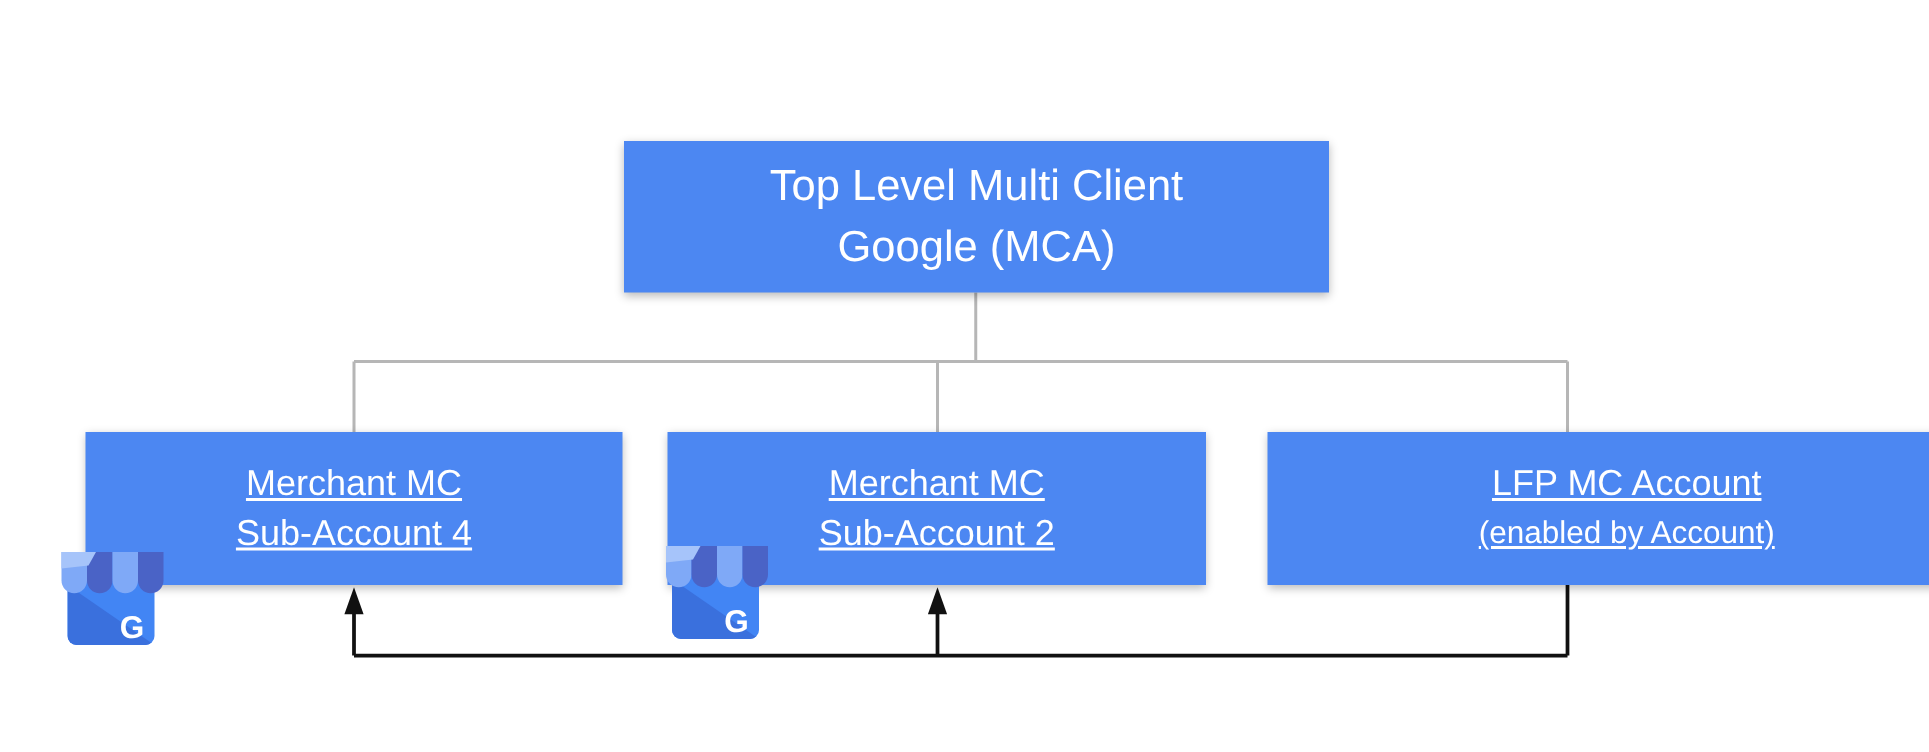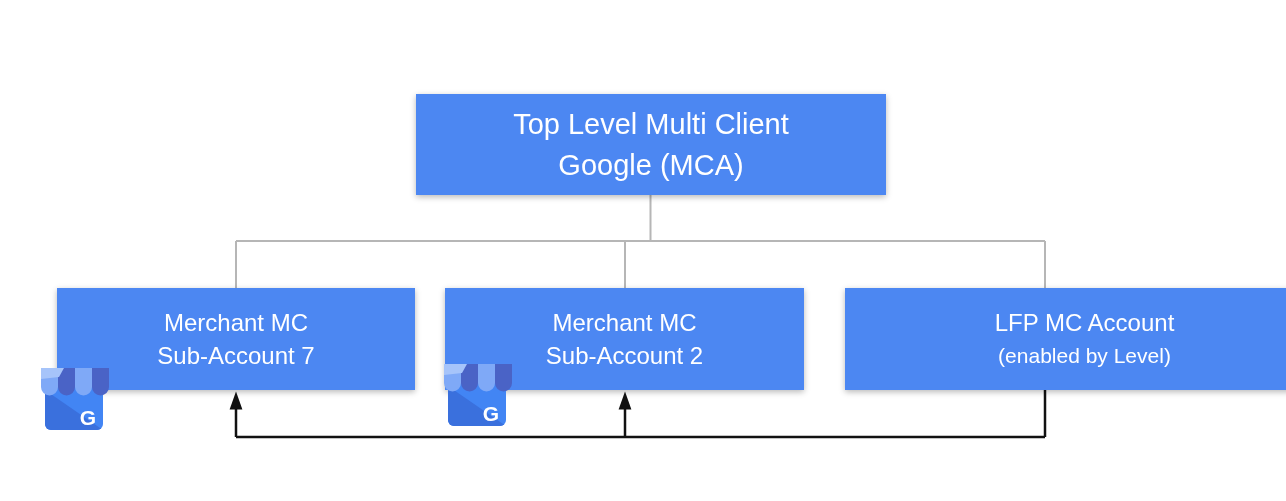--- a/index.html
+++ b/index.html
@@ -7,21 +7,21 @@
     position:relative; width:1286px; height:501px; background:#ffffff;
     font-family:"Liberation Sans", sans-serif; overflow:hidden;
   }
   .connectors { position:absolute; left:0; top:0; width:1286px; height:501px; }
   .node {
     position:absolute; background:#4C87F2; color:#ffffff;
     display:flex; flex-direction:column; align-items:center; justify-content:center;
     text-align:center; box-shadow:0 2px 6px rgba(0,0,0,0.28);
   }
   .node-root  { left:416px; top:94px;  width:470px; height:101px; font-size:29px; line-height:41px; }
-  .node-child { top:288px; height:102px; font-size:24px; line-height:33px; }
+  .node-child { top:288px; height:102px; font-size:24px; line-height:33px;text-decoration:underline; }
   .node-merchant1 { left:57px;  width:358px; }
   .node-merchant2 { left:445px; width:359px; }
   .node-lfp       { left:845px; width:479px; }
   .node-lfp .line2 { font-size:21px; }
   .gbp-icon { position:absolute; width:70px; height:66px; }
   .gbp-icon-1 { left:40px;  top:366px; }
   .gbp-icon-2 { left:443px; top:362px; }
 </style>
 </head>
 <body>
@@ -37,31 +37,31 @@
     <polygon points="625,391.5 618.6,409.5 631.4,409.5" fill="#111111"></polygon>
   </svg>
 
   <div class="node node-root">
     <div class="line1">Top Level Multi Client</div>
     <div class="line2">Google (MCA)</div>
   </div>
 
   <div class="node node-child node-merchant1">
     <div class="line1">Merchant MC</div>
-    <div class="line2">Sub-Account 7</div>
+    <div class="line2">Sub-Account 4</div>
   </div>
 
   <div class="node node-child node-merchant2">
     <div class="line1">Merchant MC</div>
     <div class="line2">Sub-Account 2</div>
   </div>
 
   <div class="node node-child node-lfp">
     <div class="line1">LFP MC Account</div>
-    <div class="line2">(enabled by Level)</div>
+    <div class="line2">(enabled by Account)</div>
   </div>
 
   <svg class="gbp-icon gbp-icon-1" viewBox="0 0 70 66" aria-hidden="true">
     <defs>
       <clipPath id="bodyClip1">
           <rect x="5" y="20" width="58" height="44" rx="6"></rect>
         </clipPath>
     </defs>
     <rect x="5" y="20" width="58" height="44" rx="6" fill="#4285F4"></rect>
     <polygon points="5,24 63,64 5,64" fill="#3A70DD" clip-path="url(#bodyClip1)"></polygon>

